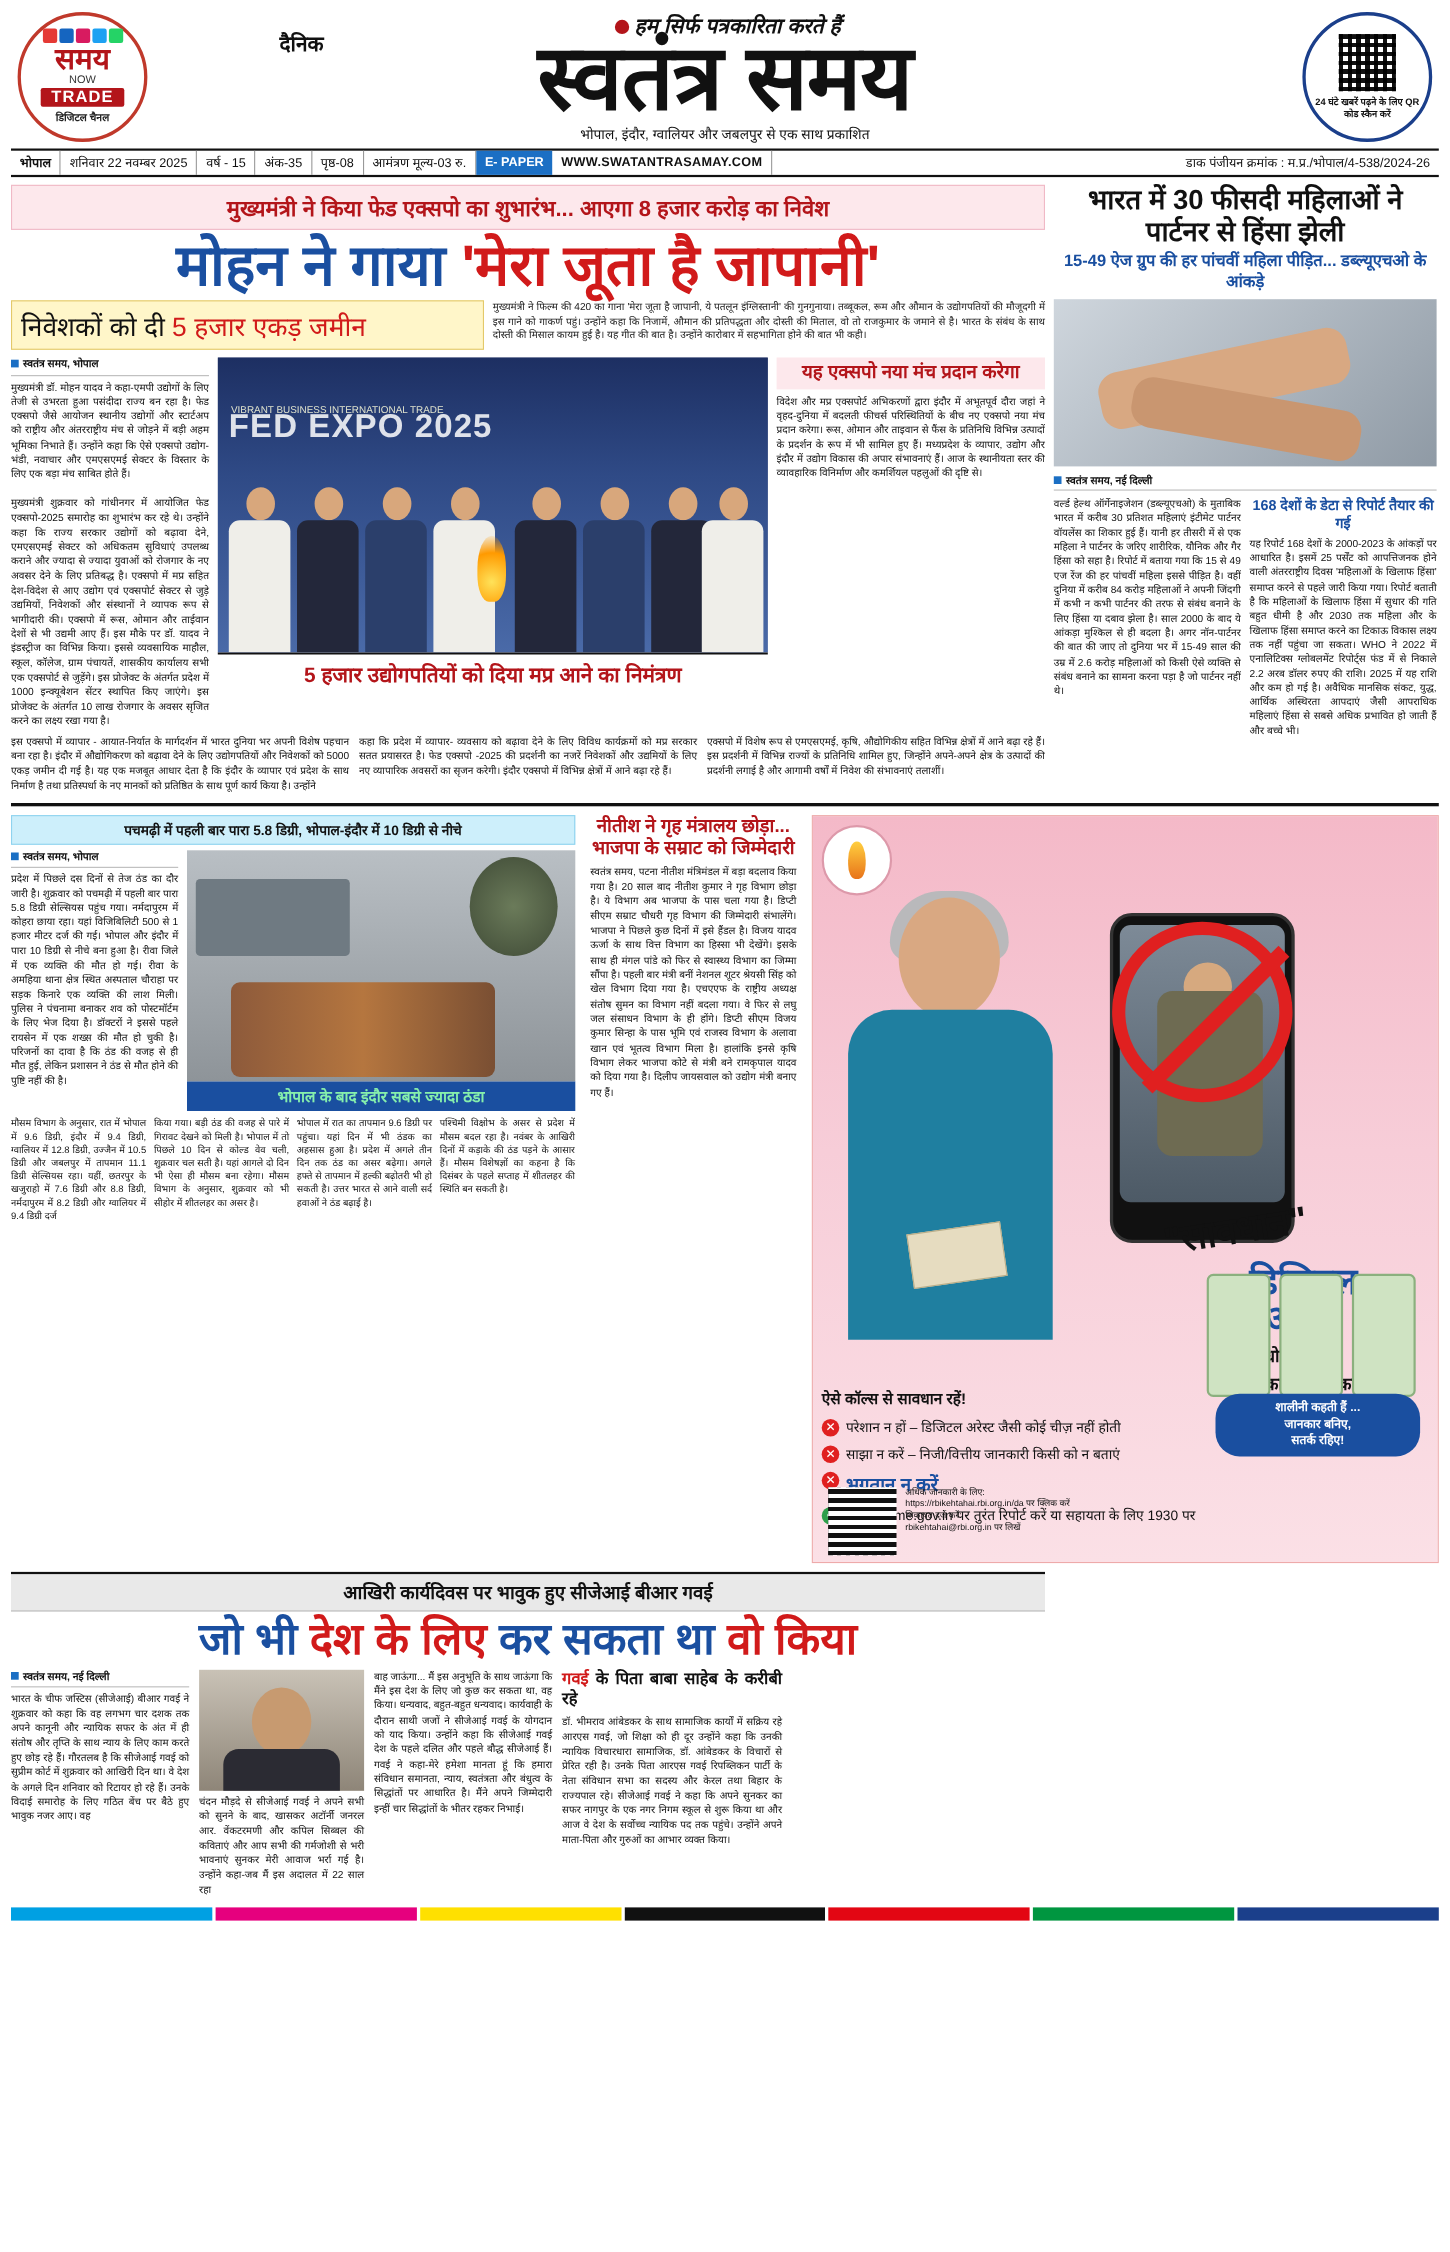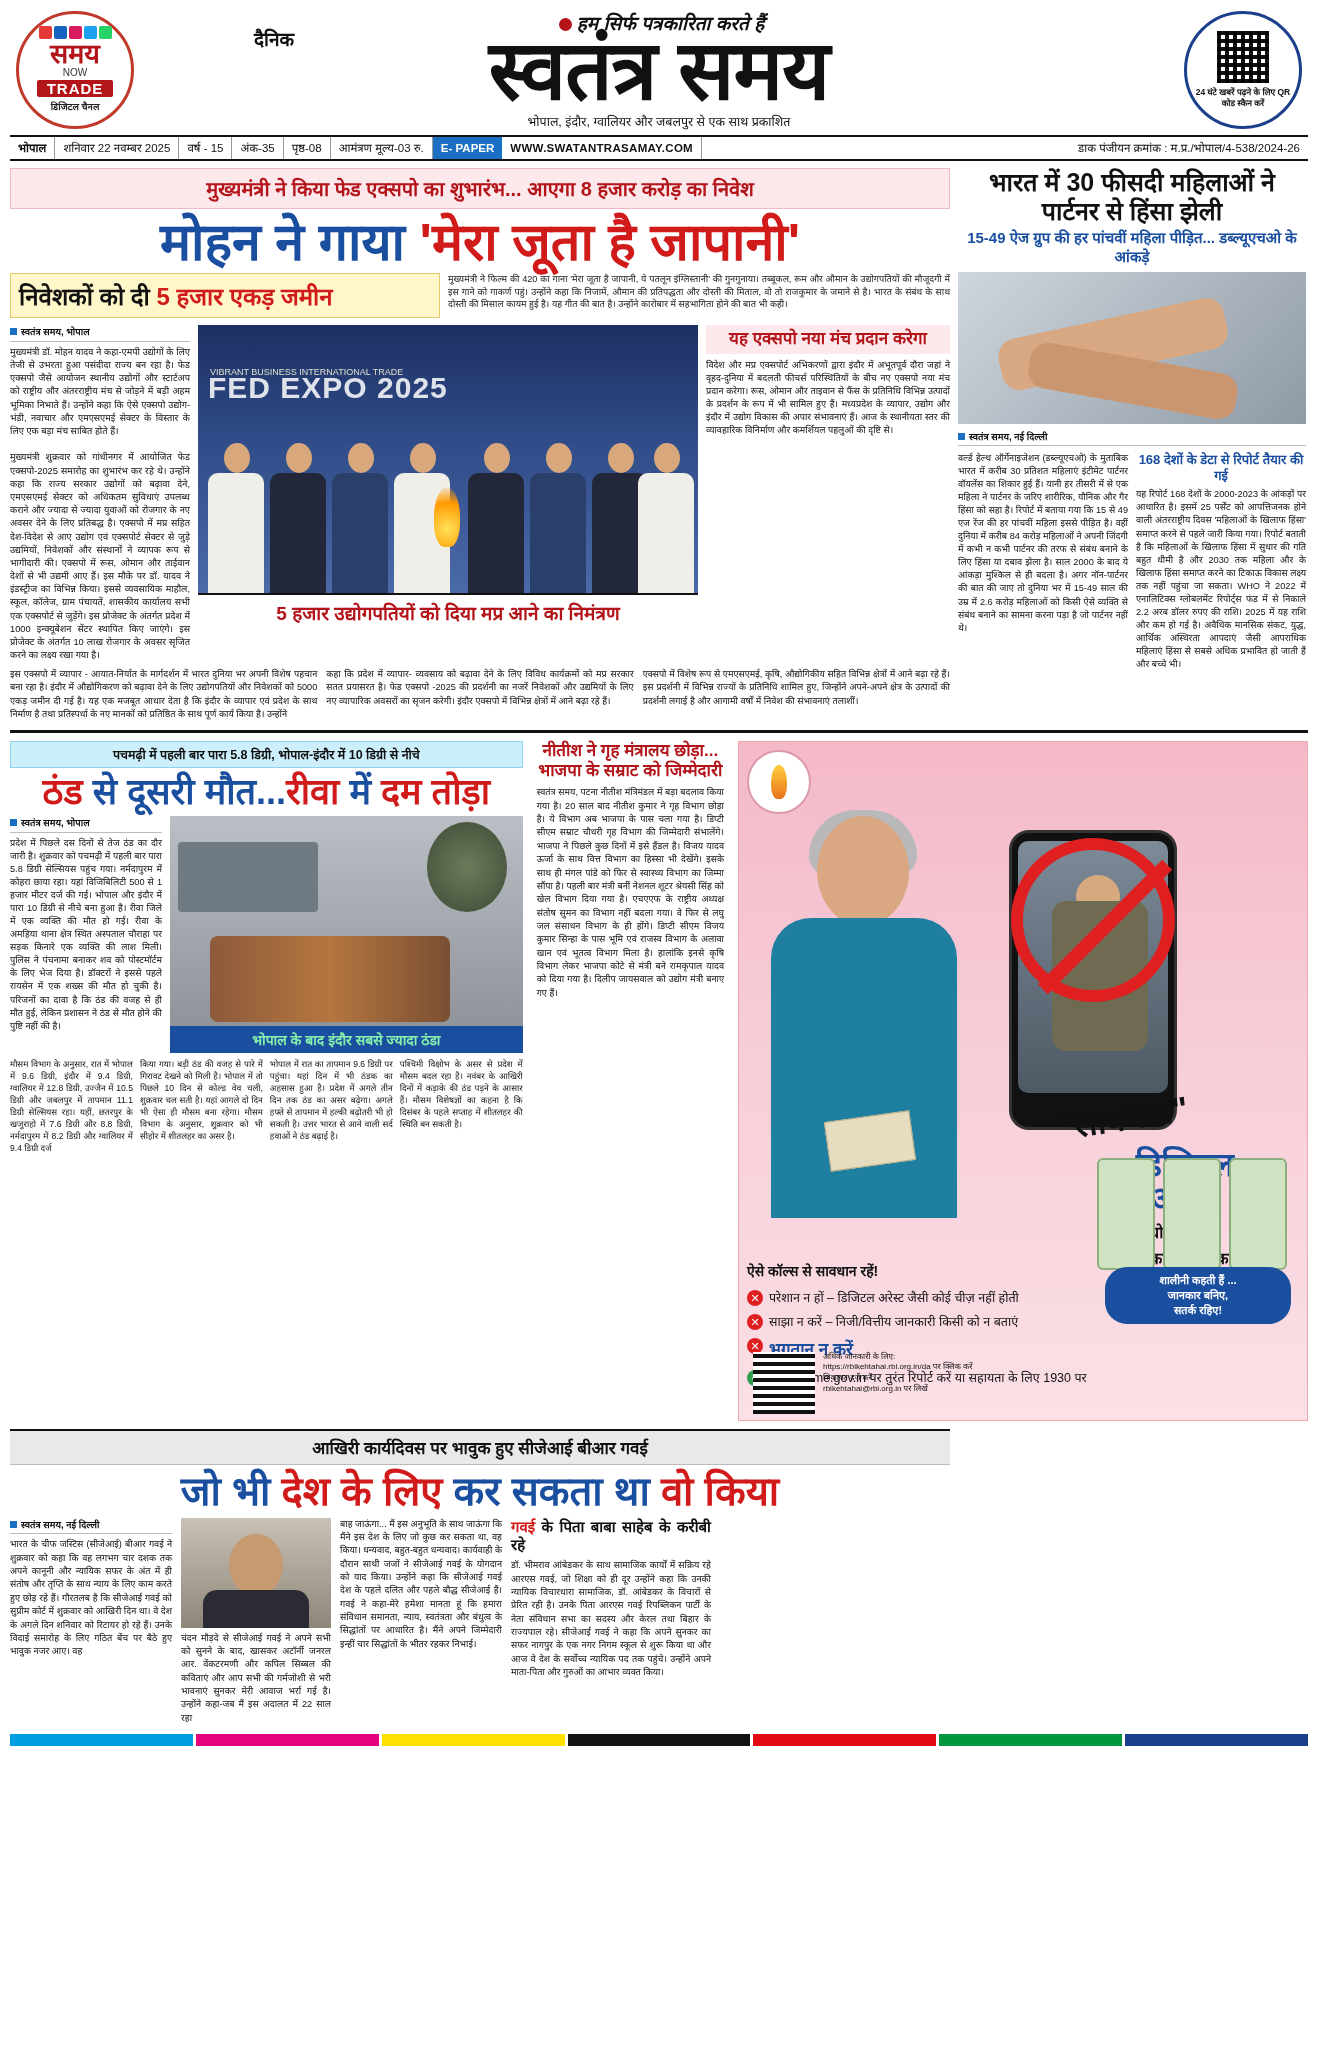--- a/index.html
+++ b/index.html
@@ -54,21 +54,21 @@
   .content { display:flex; gap:8px; margin-top:7px; }
   .col-main { width:940px; }
   .col-right { width:348px; }
 
   
   .lead-band { background:#fde8ec; border:1px solid #f0b9c6; text-align:center; padding:6px 4px; }
   .lead-band .t { font-size:20px; font-weight:bold; color:#b3151a; }
   .lead-head { font-size:52px; font-weight:bold; color:#1a4fa0; text-align:center; margin:6px 0 2px; line-height:1.05;}
   .lead-head .red { color:#d11a1a; }
   .subband { display:flex; gap:8px; margin-top:4px; }
-  .sub-left { width:430px; background:#fff6c9; border:1px solid #e3c96a; padding:5px 8px; font-size:24px; font-weight:bold; color:#111; }
+  .sub-left { width:430px; background:#fff6c9; border:1px solid #e3c96a; padding:5px 8px; font-size:24px; font-weight:normal; color:#111; }
   .sub-left .red { color:#d11a1a; }
   .sub-right { flex:1; font-size:9.2px; line-height:1.35; text-align:justify; color:#222;}
 
   
   .photo-row { display:flex; gap:8px; margin-top:7px; }
   .story-col { width:180px; font-size:9.3px; line-height:1.42; text-align:justify; }
   .byline { font-size:9.5px; font-weight:bold; border-bottom:1px solid #bbb; padding-bottom:2px; margin-bottom:4px; }
   .byline .sq { display:inline-block; width:7px;height:7px;background:#1b6fc4; margin-right:4px;}
   .photo { width:500px; }
   .photo-img { width:500px; height:268px; position:relative; overflow:hidden; background:linear-gradient(#2b3a6b,#6c7fae); }
@@ -324,23 +324,20 @@
       </div>
     </div>
   </div>
 
   <hr class="hr-black">
 
   <div class="mid">
 
     <div class="mid-left">
       <div class="cyan-band">पचमढ़ी में पहली बार पारा 5.8 डिग्री, भोपाल-इंदौर में 10 डिग्री से नीचे</div>
-      <div class="cold-head">
-        <span class="red">ठंड</span><span> से दूसरी मौत...</span><span class="red">रीवा</span><span> में </span><span class="red">दम तोड़ा</span>
-      </div>
       <div class="cold-body">
         <div class="cold-text">
           <div class="byline"><span class="sq"></span><span>स्वतंत्र समय, भोपाल</span></div>
           <span>प्रदेश में पिछले दस दिनों से तेज ठंड का दौर जारी है। शुक्रवार को पचमढ़ी में पहली बार पारा 5.8 डिग्री सेल्सियस पहुंच गया। नर्मदापुरम में कोहरा छाया रहा। यहां विजिबिलिटी 500 से 1 हजार मीटर दर्ज की गई। भोपाल और इंदौर में पारा 10 डिग्री से नीचे बना हुआ है। रीवा जिले में एक व्यक्ति की मौत हो गई। रीवा के अमहिया थाना क्षेत्र स्थित अस्पताल चौराहा पर सड़क किनारे एक व्यक्ति की लाश मिली। पुलिस ने पंचनामा बनाकर शव को पोस्टमॉर्टम के लिए भेज दिया है। डॉक्टरों ने इससे पहले रायसेन में एक शख्स की मौत हो चुकी है। परिजनों का दावा है कि ठंड की वजह से ही मौत हुई, लेकिन प्रशासन ने ठंड से मौत होने की पुष्टि नहीं की है।</span>
         </div>
         <div style="flex:1">
           <div class="cold-img">
             <div class="truck"></div>
             <div class="tree"></div>
             <div class="people"></div>

